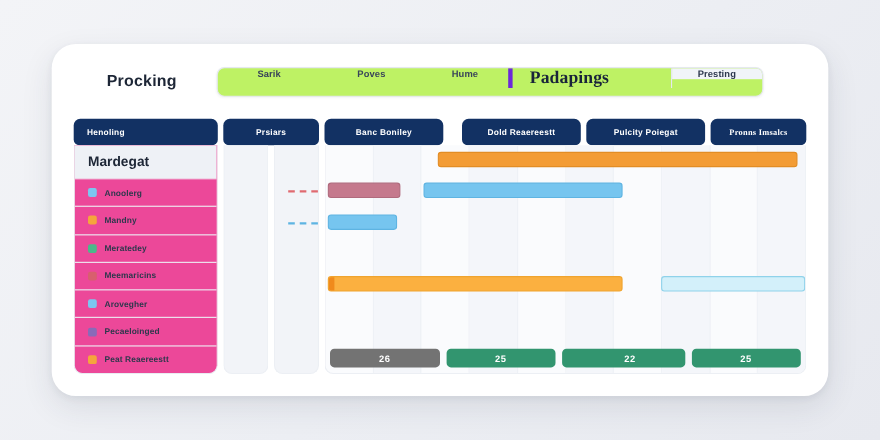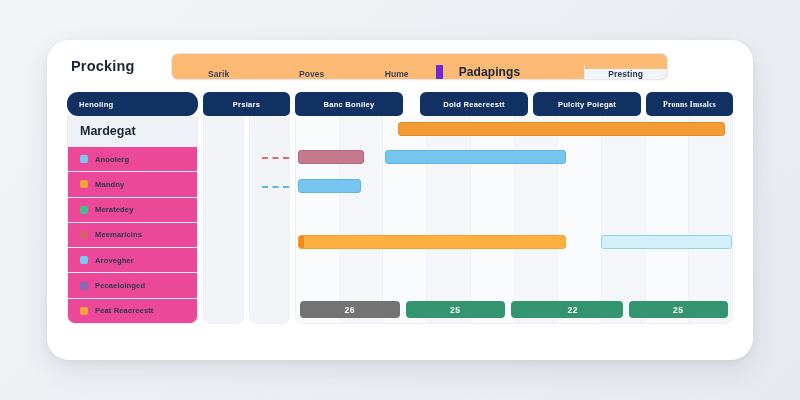--- a/index.html
+++ b/index.html
@@ -26,41 +26,42 @@
     background: #ffffff;
     border-radius: 22px;
     box-shadow: 0 10px 28px rgba(35,45,70,0.10),
                 0 2px 6px rgba(35,45,70,0.06);
     padding: 0;
     overflow: hidden;
   }
 
   
   .topbar {
-    height: 52px;
+    height: 68px;
     display: flex;
     align-items: center;
     padding: 0 4px 0 24px;
+    margin-left: 26px;
   }
 
   .app-title {
     font-size: 14.5px;
     font-weight: 700;
     color: #1d2636;
     letter-spacing: .2px;
     white-space: nowrap;
   }
 
   .tabbar {
     margin-left: 36px;
     height: 27px;
     flex: 1;
     display: flex;
-    align-items: flex-end;
-    background: #fdba74;
+    align-items: flex-start;
+    background: #bef264;
     border: 1px solid #e5e8ef;
     border-radius: 7px;
     box-shadow: 0 1px 2px rgba(30,40,60,0.05);
     overflow: hidden;
     max-width: 497px;
   }
 
   .tab {
     display: flex;
     align-items: center;
@@ -72,24 +73,25 @@
     padding: 0 10px;
     letter-spacing: .1px;
   }
   .tab.t-sarik   { flex: 0 0 94px; }
   .tab.t-poves   { flex: 0 0 92px; }
   .tab.t-hume    { flex: 0 0 78px; }
   .tab.t-active  {
     flex: 1 1 auto;
     justify-content: flex-start;
     padding-left: 16px;
-    border-left: 7px solid #6d28d9;
+    border-left: 4px solid #6d28d9;
     border-right: 1px solid #e5e8ef;
-    font-size: 12px;
+    font-size: 16px;
     color: #19243a;
+    font-family: Liberation Serif, serif;
   }
   .tab.t-last {
     flex: 0 0 82px;
     background: #f1f4f9;
     color: #2c374d;
   }
 
   
   .headrow {
     display: flex;
@@ -102,21 +104,21 @@
     border-radius: 6px 6px 5px 5px;
     display: flex;
     align-items: center;
     color: #ffffff;
     font-size: 7.6px;
     font-weight: 700;
     letter-spacing: .25px;
     white-space: nowrap;
     overflow: hidden;
   }
-  .hcell.h0 { flex: 0 0 131px; padding-left: 12px; justify-content: flex-start; border-radius: 11px; }
+  .hcell.h0 { flex: 0 0 131px; padding-left: 12px; justify-content: flex-start; }
   .hcell.h1 { flex: 0 0 87px;  justify-content: center; }
   .hcell.h2 { flex: 0 0 108px; justify-content: center; }
   .hcell.h3 { flex: 0 0 108px; justify-content: center; margin-left: 12px; }
   .hcell.h4 { flex: 0 0 108px; justify-content: center; }
   .hcell.h5 { flex: 1 1 auto;  justify-content: center; font-family: Liberation Serif, serif; }
 
   
   .body {
     display: flex;
     gap: 5px;

